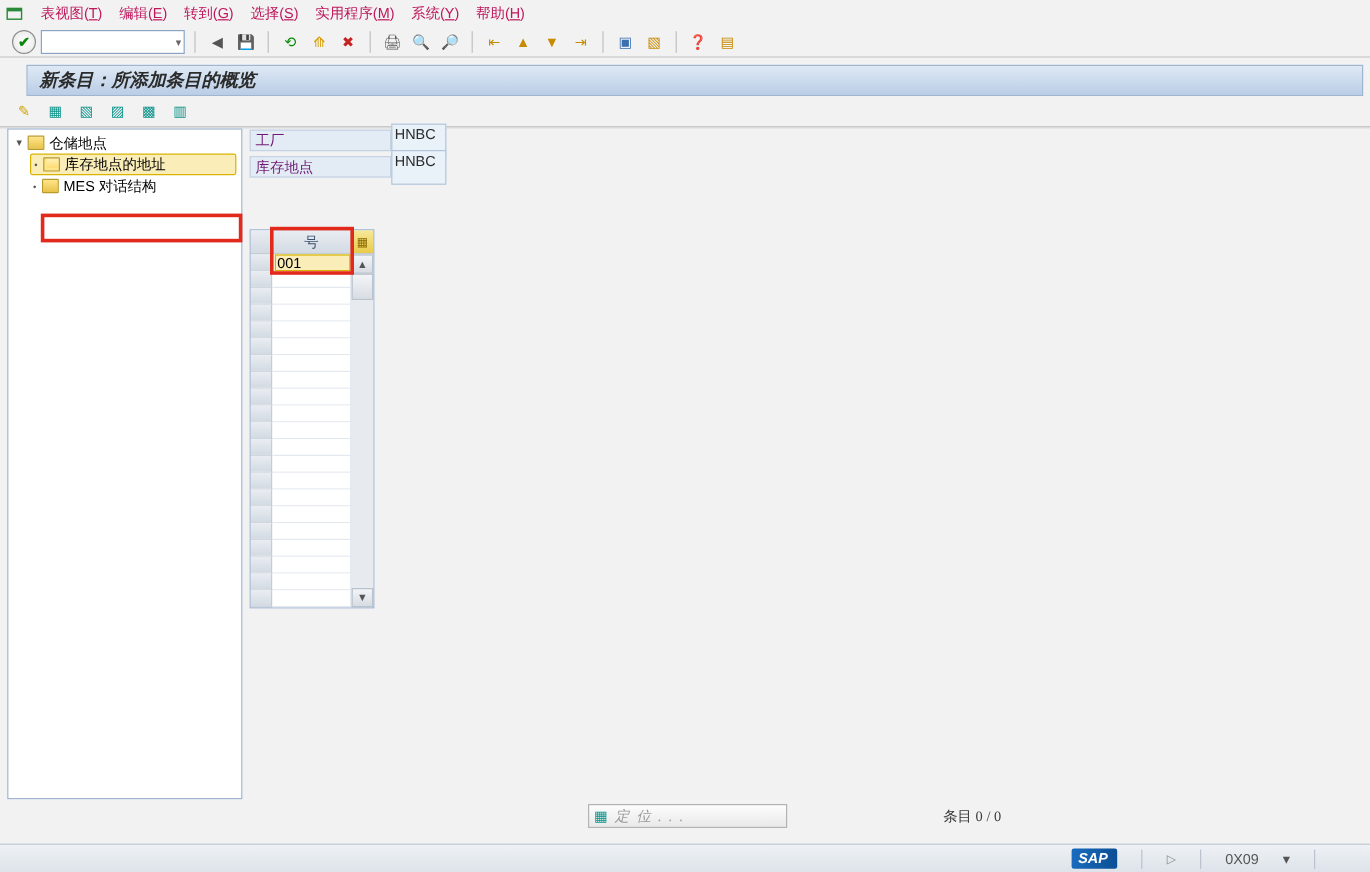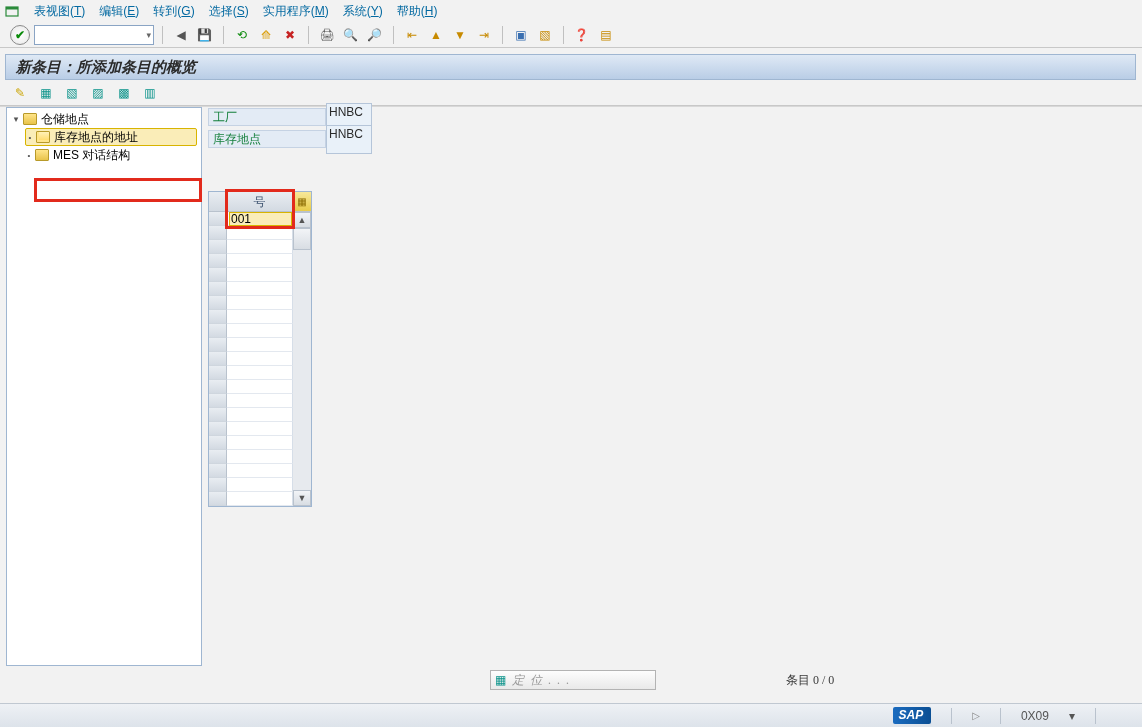--- a/index.html
+++ b/index.html
@@ -18,21 +18,21 @@
     height: 22px;
     background: #f2f2f2;
     padding-left: 4px;
     gap: 14px;
   }
   .menubar .sap-indicator {
     width: 16px; height: 16px;
     display: inline-flex; align-items: center; justify-content: center;
     color: #2a6f3a;
   }
-  .menubar .menu-item { color: #0369a1; cursor: default; }
+  .menubar .menu-item { color: #be185d; cursor: default; }
   .menubar .menu-item .u { text-decoration: underline; }
   
   .toolbar {
     display: flex; align-items: center;
     height: 26px;
     background: #f2f2f2;
     border-bottom: 1px solid #c8c8c8;
     padding-left: 10px;
     gap: 4px;
   }
@@ -54,21 +54,21 @@
   }
   .combo {
     width: 120px; height: 20px;
     border: 1px solid #8aa4c4;
     background: #fff;
     display: inline-flex; align-items: center; justify-content: flex-end;
     padding-right: 2px;
   }
   .combo .arrow { font-size: 9px; color: #666; }
   
-  .title-strip-wrap { padding: 6px 6px 0 5px; text-align: right; }
+  .title-strip-wrap { padding: 6px 6px 0 22px; text-align: right; }
   .title-strip {
     height: 26px;
     background: linear-gradient(#dfe9f5,#b9cde6);
     border: 1px solid #9fb6d1;
     display: flex; align-items: center;
     padding-left: 10px;
     font-size: 15px;
     font-style: italic;
     font-weight: bold;
     color: #2b2b2b;
@@ -133,21 +133,21 @@
   }
   
   .right-pane { flex: 1; position: relative; }
   .kv-row { display: flex; align-items: center; height: 20px; margin-bottom: 2px; }
   .kv-label {
     width: 118px;
     background: #e3ebf5;
     border: 1px solid #c5d2e3;
     padding-left: 4px;
     height: 18px; line-height: 16px;
-    color: #15803d;
+    color: #701a75;
   }
   .kv-val {
     width: 46px;
     background: #e9f1f9;
     border: 1px solid #b5c5d9;
     padding-left: 2px;
     height: 29px; line-height: 16px;
     color: #2b2b2b;
   }
   

